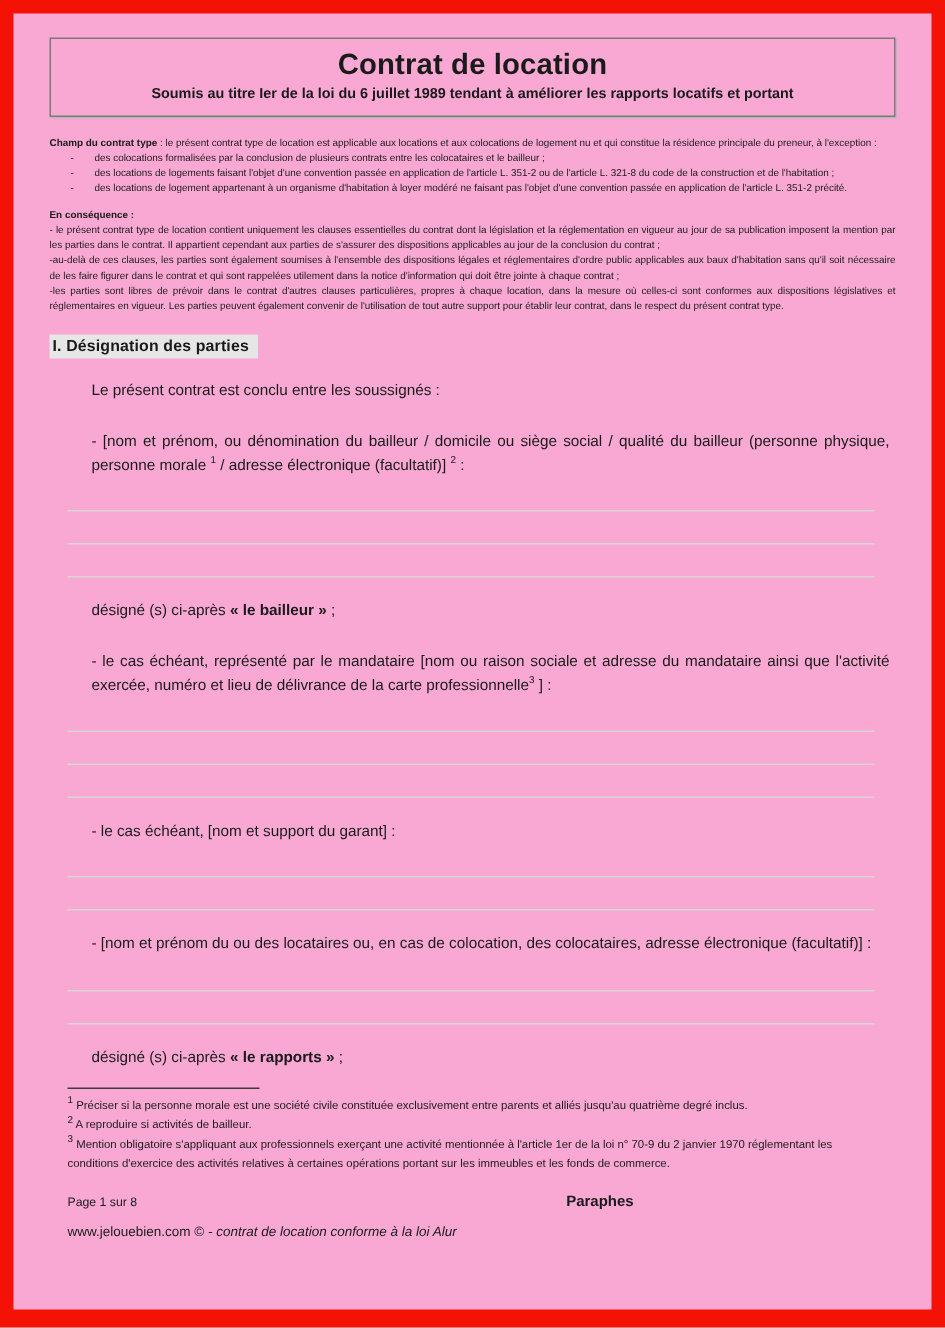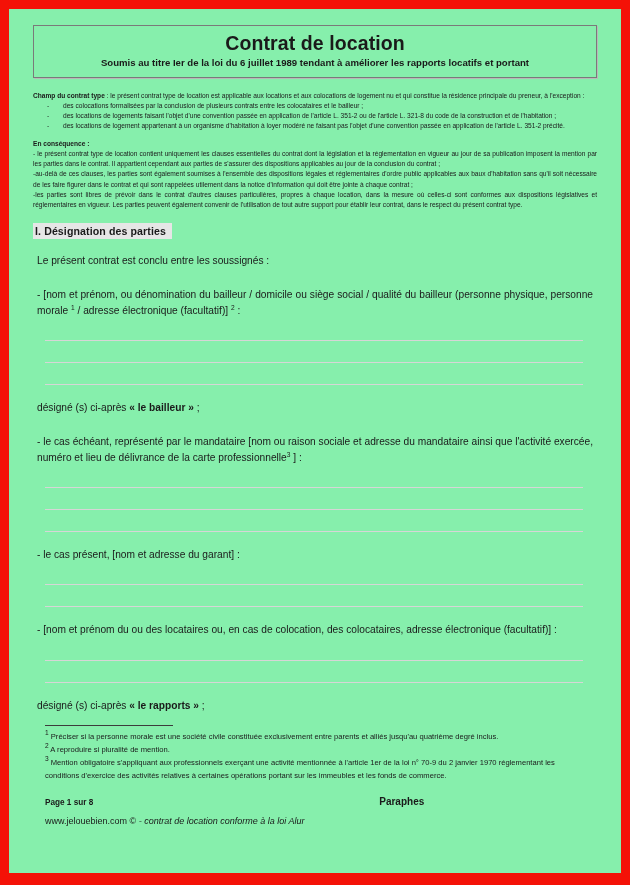--- a/index.html
+++ b/index.html
@@ -21,21 +21,21 @@
     position: relative;
     width: 630px;
     height: 885px;
     background: #f41207;
     padding: 9px 9px 12px 9px;
   }
   #sheet {
     position: relative;
     width: 100%;
     height: 100%;
-    background: #86efac;
+    background: #f9a8d4;
     padding: 16px 24px 6px 24px;
     overflow: hidden;
   }
 
   
   .title-box {
     border: 1px solid #7a7a7a;
     box-shadow: 1px 1px 0 #b9b9b9;
     padding: 6px 10px 7px 10px;
     text-align: center;
@@ -100,21 +100,21 @@
     margin: 13px 0 14px 0;
     letter-spacing: 0.1px;
     text-align: center;
   }
 
   
   .body-txt {
     font-size: 10.2px;
     line-height: 1.5;
     text-align: justify;
-    margin: 0 0 0 4px;
+    margin: 0 0 0 28px;
     padding-right: 4px;
   }
   .body-txt.nj { text-align: left; }
   .body-txt b { font-weight: bold; }
   sup {
     font-size: 6.6px;
     vertical-align: super;
     line-height: 0;
   }
   .gap-14 { height: 15px; }
@@ -147,21 +147,21 @@
 
   
   .footer-row {
     display: flex;
     align-items: baseline;
     margin: 14px 0 0 12px;
     padding-right: 14px;
   }
   .pagenum {
     font-size: 8.2px;
-    font-weight: bold;
+    font-weight: normal;
     flex: 0 0 auto;
     text-align: right;
   }
   .paraphes {
     font-size: 10px;
     font-weight: bold;
     margin-left: 246px;
     padding-left: 40px;
   }
   .site-line {
@@ -224,21 +224,21 @@
 
     <div class="gap-22"></div>
     <div class="rule"></div>
     <div class="rule-gap"></div>
     <div class="rule"></div>
     <div class="rule-gap"></div>
     <div class="rule"></div>
 
     <div class="gap-14"></div>
 
-    <p class="body-txt nj">- le cas présent, [nom et adresse du garant] :</p>
+    <p class="body-txt nj">- le cas échéant, [nom et support du garant] :</p>
 
     <div class="gap-22"></div>
     <div class="rule"></div>
     <div class="rule-gap"></div>
     <div class="rule"></div>
 
     <div class="gap-14"></div>
 
     <p class="body-txt">- [nom et prénom du ou des locataires ou, en cas de colocation, des colocataires, adresse électronique (facultatif)] :</p>
 
@@ -247,21 +247,21 @@
     <div class="rule-gap"></div>
     <div class="rule"></div>
 
     <div class="gap-14"></div>
 
     <p class="body-txt nj"><span>désigné (s) ci-après </span><b>« le rapports »</b><span> ;</span></p>
 
     <div class="fn-sep"></div>
     <div class="footnotes">
       <p><sup>1</sup><span> Préciser si la personne morale est une société civile constituée exclusivement entre parents et alliés jusqu'au quatrième degré inclus.</span></p>
-      <p><sup>2</sup><span> A reproduire si pluralité de mention.</span></p>
+      <p><sup>2</sup><span> A reproduire si activités de bailleur.</span></p>
       <p><sup>3</sup><span> Mention obligatoire s'appliquant aux professionnels exerçant une activité mentionnée à l'article 1er de la loi n° 70-9 du 2 janvier 1970 réglementant les conditions d'exercice des activités relatives à certaines opérations portant sur les immeubles et les fonds de commerce.</span></p>
     </div>
 
     <div class="footer-row">
       <span class="pagenum">Page 1 sur 8</span>
       <span class="paraphes">Paraphes</span>
     </div>
     <div class="site-line">
       <span class="url">www.jelouebien.com</span>
       <span class="cop">©</span>

